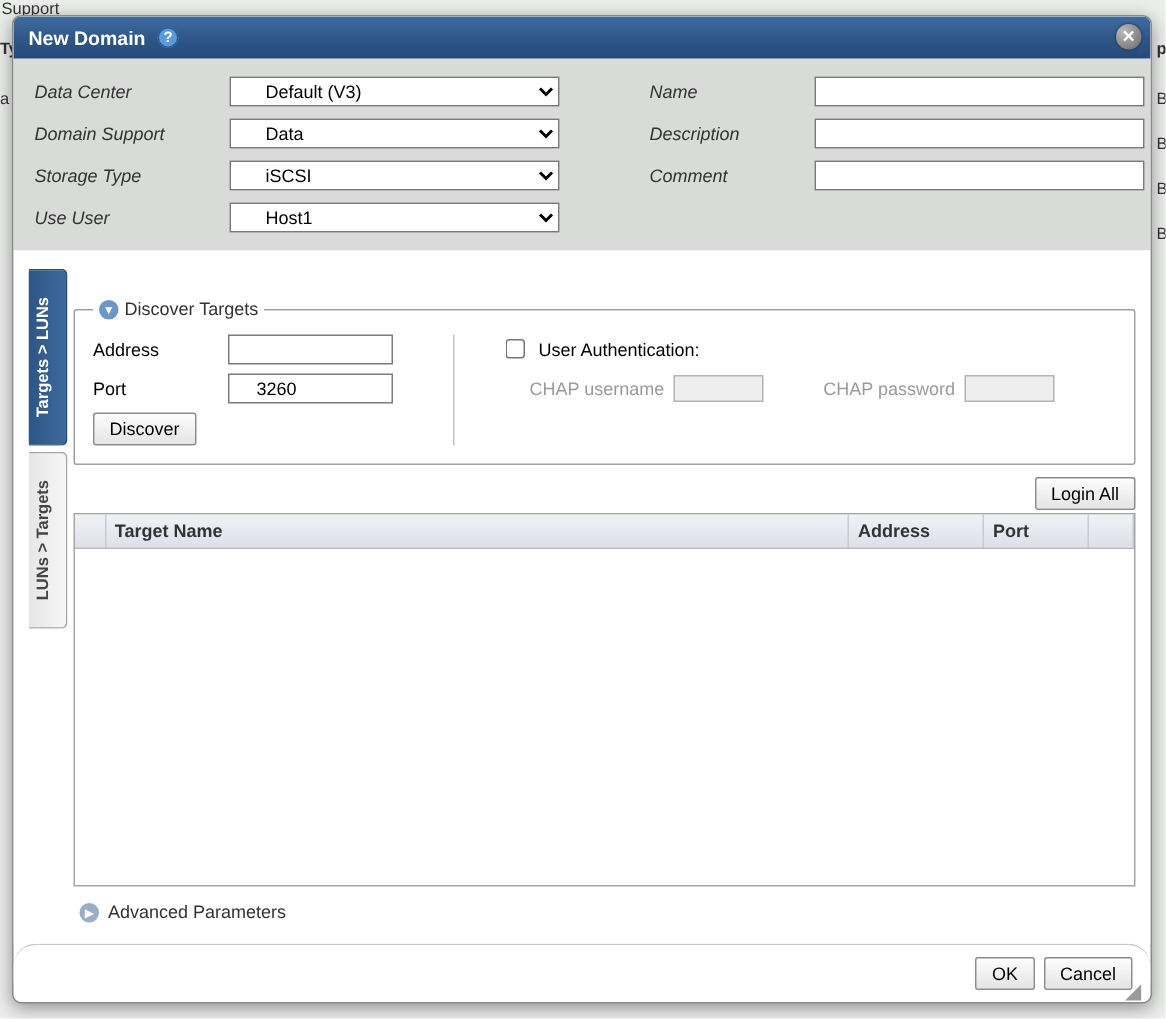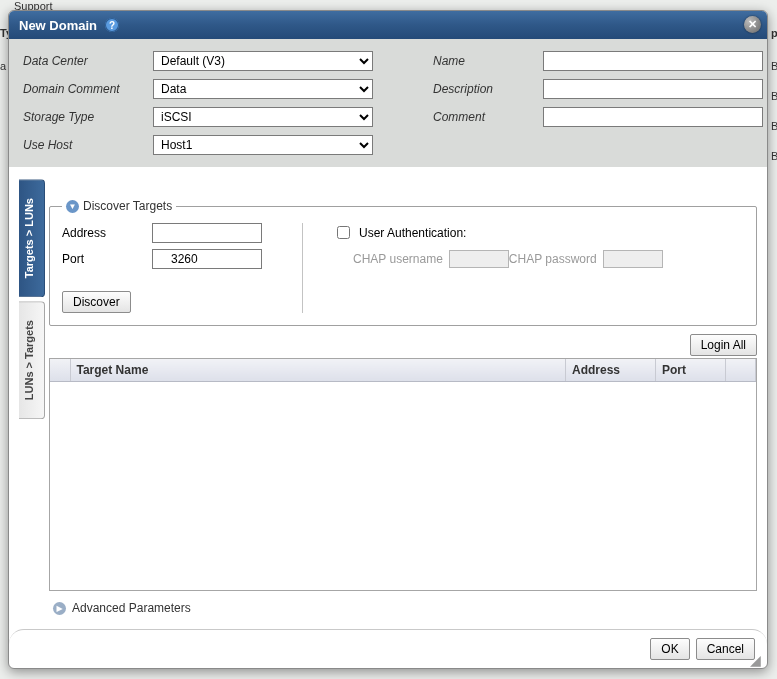--- a/index.html
+++ b/index.html
@@ -65,21 +65,21 @@
     display: grid;
     grid-template-columns: 130px 230px 50px 110px 230px;
     row-gap: 8px;
     align-items: center;
   }
   .form-area label { color:#333;font-style:italic; }
   .form-area select, .form-area input[type=text]{
     width: 220px; height: 20px;
     border:1px solid #7a7a7a;
     font-size:12px;
-    padding: 1px 3px;
+    padding: 1px 19px;
     background:#fff;
   }
   .content-area {
     flex:1;
     background:#fff;
     display:flex;
     position:relative;
     padding: 12px 10px 10px 10px;
   }
   .vtabs {
@@ -148,21 +148,21 @@
     grid-template-columns: 90px 120px;
     row-gap:6px;
     align-items:center;
   }
   .discover-left input[type=text]{
     height:20px;width:110px;border:1px solid #7a7a7a;font-size:12px;padding:1px 18px;
   }
   .discover-divider { width:1px; background:#c3c3c3; align-self:stretch;}
   .discover-right { flex:1; }
   .auth-row { display:flex; align-items:center; gap:6px; margin-bottom:8px; }
-  .chap-row { display:flex; padding-left:20px; align-items:center; color:#9a9a9a;}
+  .chap-row { display:flex; gap:40px; padding-left:20px; align-items:center; color:#9a9a9a;}
   .chap-row input { width:60px;height:18px;border:1px solid #b5b5b5;background:#eee;}
   .btn {
     display:inline-block;
     padding: 3px 10px;
     background: linear-gradient(to bottom,#fdfdfd,#e4e4e4);
     border:1px solid #8c8c8c;
     border-radius:2px;
     cursor:pointer;
     font-size:12px;
   }
@@ -214,21 +214,21 @@
     position:absolute; right:3px; bottom:2px;
     width:14px;height:14px;
     color:#999;
     font-size:14px;
     pointer-events:none;
   }
 </style>
 </head>
 <body>
 
-<span class="bg-text" style="left:14px;top:0">Support</span>
+<span class="bg-text" style="left:1px;top:0">Support</span>
 <span class="bg-text" style="left:0;top:27px;font-weight:bold">Ty</span>
 <span class="bg-text" style="left:0;top:60px">a</span>
 <span class="bg-text" style="left:771px;top:27px;font-weight:bold">p</span>
 <span class="bg-text" style="left:771px;top:60px">B</span>
 <span class="bg-text" style="left:771px;top:90px">B</span>
 <span class="bg-text" style="left:771px;top:120px">B</span>
 <span class="bg-text" style="left:771px;top:150px">B</span>
 
 <div class="dialog">
 
@@ -238,33 +238,33 @@
     <span class="close-btn">✕</span>
   </div>
 
   <div class="form-area">
     <label>Data Center</label>
     <select><option>Default (V3)</option></select>
     <span></span>
     <label>Name</label>
     <input type="text" value="" style="">
 
-    <label>Domain Comment</label>
+    <label>Domain Support</label>
     <select><option>Data</option></select>
     <span></span>
     <label>Description</label>
     <input type="text" value="" style="">
 
     <label>Storage Type</label>
     <select><option>iSCSI</option></select>
     <span></span>
     <label>Comment</label>
     <input type="text" value="" style="">
 
-    <label>Use Host</label>
+    <label>Use User</label>
     <select><option>Host1</option></select>
     <span></span>
       <span></span>
       <span></span>
   </div>
 
   <div class="content-area">
     <div class="vtabs">
       <div class="vtab active">Targets &gt; LUNs</div>
       <div class="vtab inactive">LUNs &gt; Targets</div>
@@ -275,21 +275,21 @@
         <legend>
           <span class="toggle-arrow">▼</span>
           <span>Discover Targets</span>
         </legend>
         <div class="discover-grid">
           <div class="discover-left">
             <label>Address</label>
             <input type="text" value="" style="">
             <label>Port</label>
             <input type="text" value="3260" style="">
-            <div style="grid-column:1 / span 2; margin-top:16px;">
+            <div style="grid-column:1 / span 2; margin-top:0;">
               <span class="btn">Discover</span>
             </div>
           </div>
           <div class="discover-divider"></div>
           <div class="discover-right">
             <div class="auth-row">
               <input type="checkbox" style="">
               <span>User Authentication:</span>
             </div>
             <div class="chap-row">

